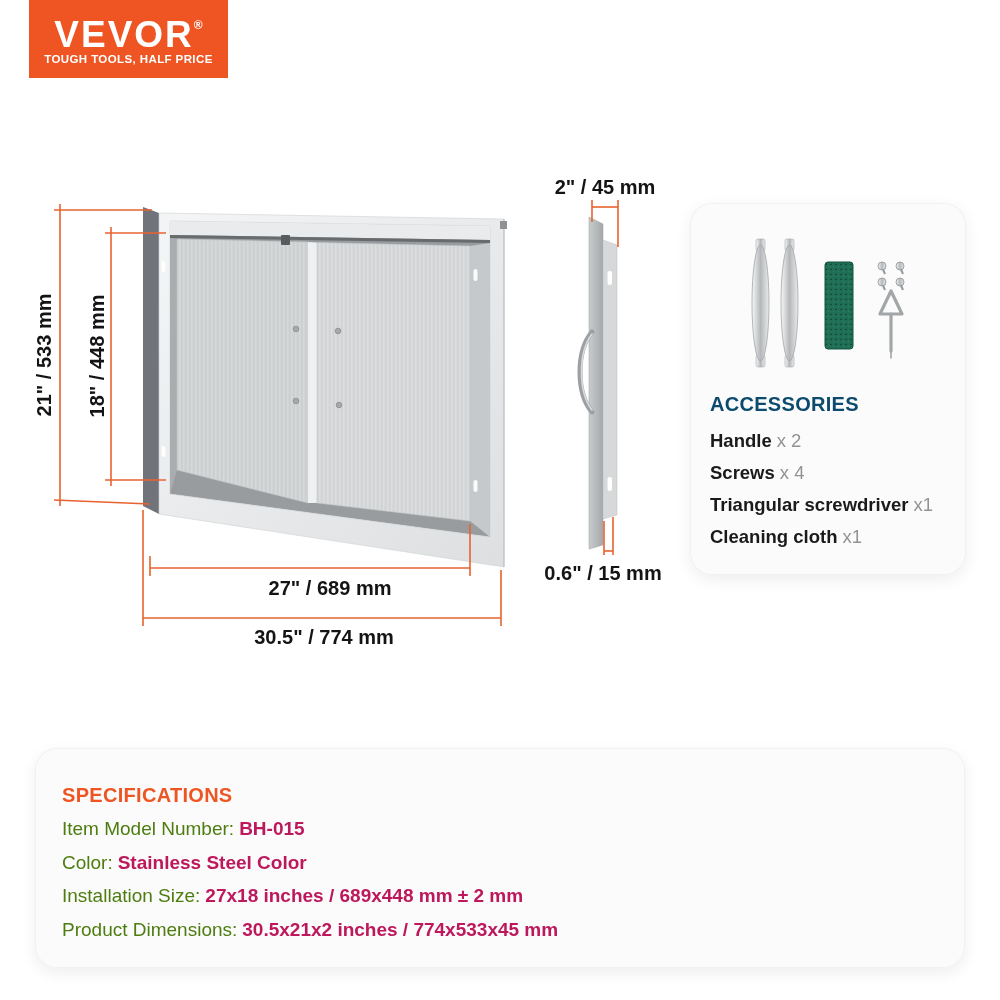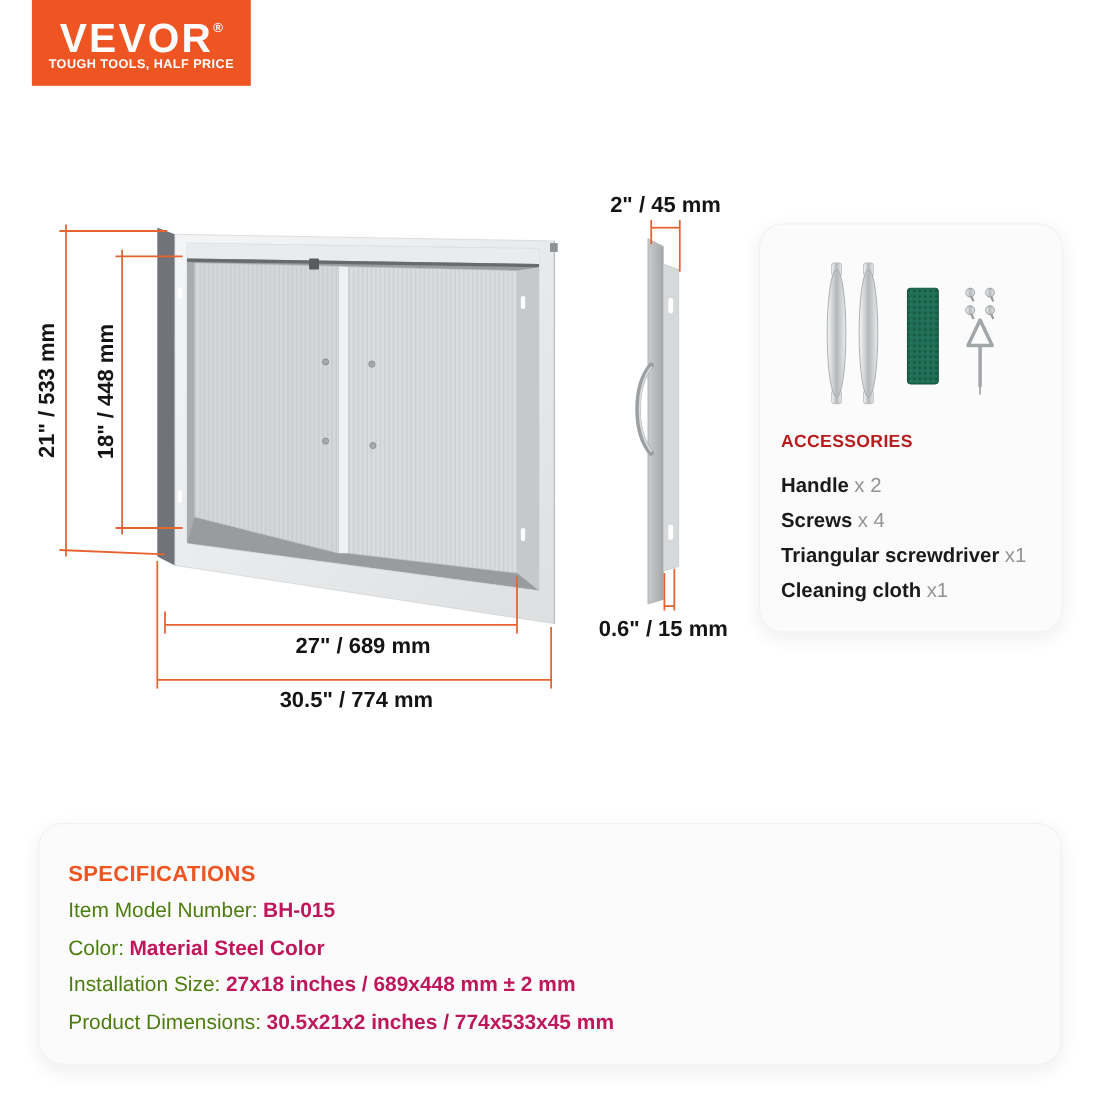--- a/index.html
+++ b/index.html
@@ -28,21 +28,21 @@
   }
   .dim.rot{transform:translate(-50%,-50%) rotate(-90deg);}
   
   .card{
     position:absolute;background:#FBFBFB;border-radius:22px;
     box-shadow:0 5px 16px rgba(0,0,0,0.07), 0 0 0 1px #f1f1f1 inset;
   }
   .acc-card{left:690px;top:203px;width:276px;height:372px;}
   .acc-icons{position:absolute;left:0;top:0;width:276px;height:180px;}
   .acc-title{
-    position:absolute;left:20px;top:393px;margin:0;font-size:16px;font-weight:bold;color:#b91c1c;
+    position:absolute;left:20px;top:393px;margin:0;font-size:20px;font-weight:bold;color:#0c4a6e;
     letter-spacing:0.3px;white-space:nowrap;
   }
   .acc-card .acc-title{top:190px;}
   .acc-items{position:absolute;left:20px;top:222px;}
   .acc-item{line-height:32px;font-size:18.5px;white-space:nowrap;}
   .acc-name{font-weight:bold;color:#1a1a1a;}
   .acc-qty{color:#939393;margin-left:5px;}
   .spec-card{left:35px;top:748px;width:930px;height:220px;}
   .spec-title{
     position:absolute;left:27px;top:36px;font-size:20px;font-weight:bold;color:#EE5522;
@@ -197,17 +197,17 @@
     <div class="acc-item"><span class="acc-name">Screws</span><span class="acc-qty">x 4</span></div>
     <div class="acc-item"><span class="acc-name">Triangular screwdriver</span><span class="acc-qty">x1</span></div>
     <div class="acc-item"><span class="acc-name">Cleaning cloth</span><span class="acc-qty">x1</span></div>
   </div>
 </div>
 
 <div class="card spec-card">
   <div class="spec-title">SPECIFICATIONS</div>
   <div class="spec-col spec-col-left">
     <div class="spec-row"><span class="spec-label">Item Model Number:</span><span class="spec-value">BH-015</span></div>
-    <div class="spec-row"><span class="spec-label">Color:</span><span class="spec-value">Material Steel Color</span></div>
+    <div class="spec-row"><span class="spec-label">Color:</span><span class="spec-value">Stainless Steel Color</span></div>
     <div class="spec-row"><span class="spec-label">Installation Size:</span><span class="spec-value">27x18 inches / 689x448 mm ± 2 mm</span></div>
     <div class="spec-row"><span class="spec-label">Product Dimensions:</span><span class="spec-value">30.5x21x2 inches / 774x533x45 mm</span></div>
   </div>
 </div>
 
 </body></html>

